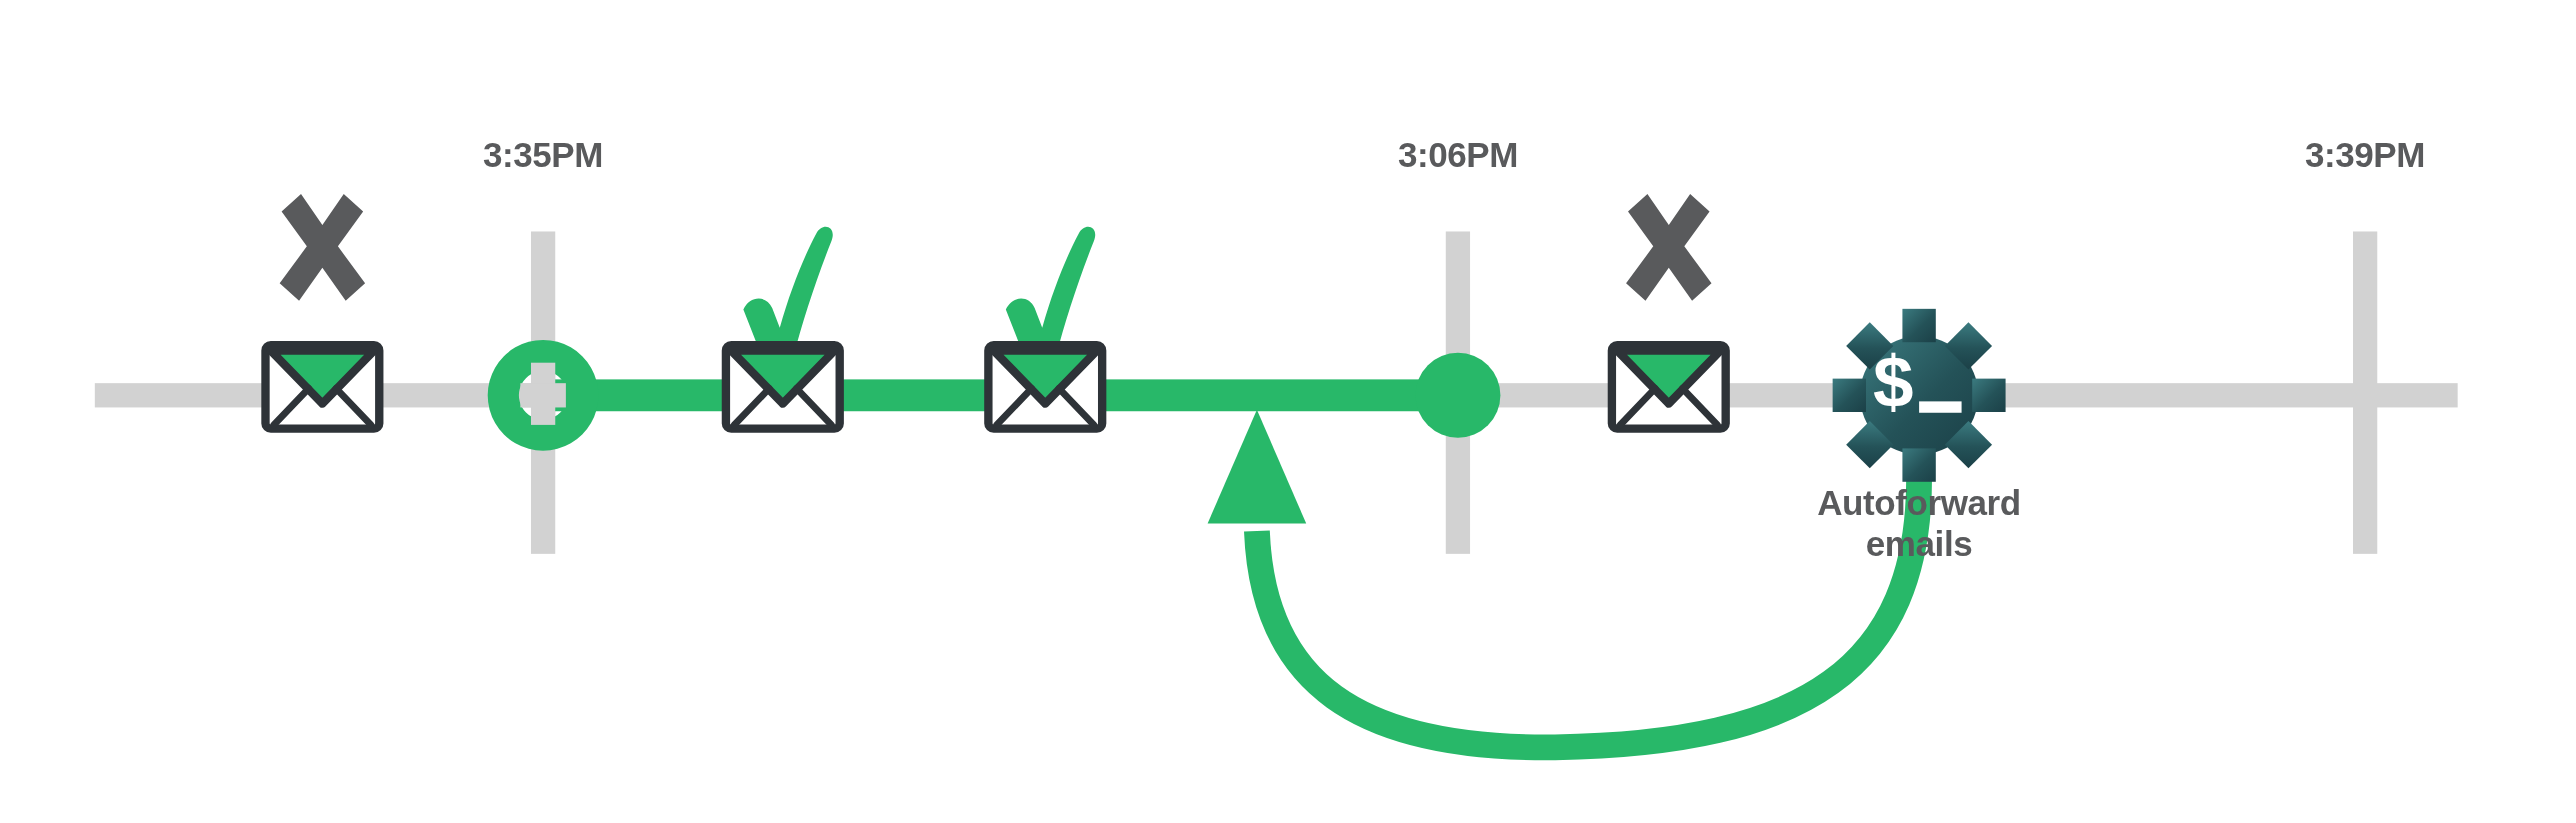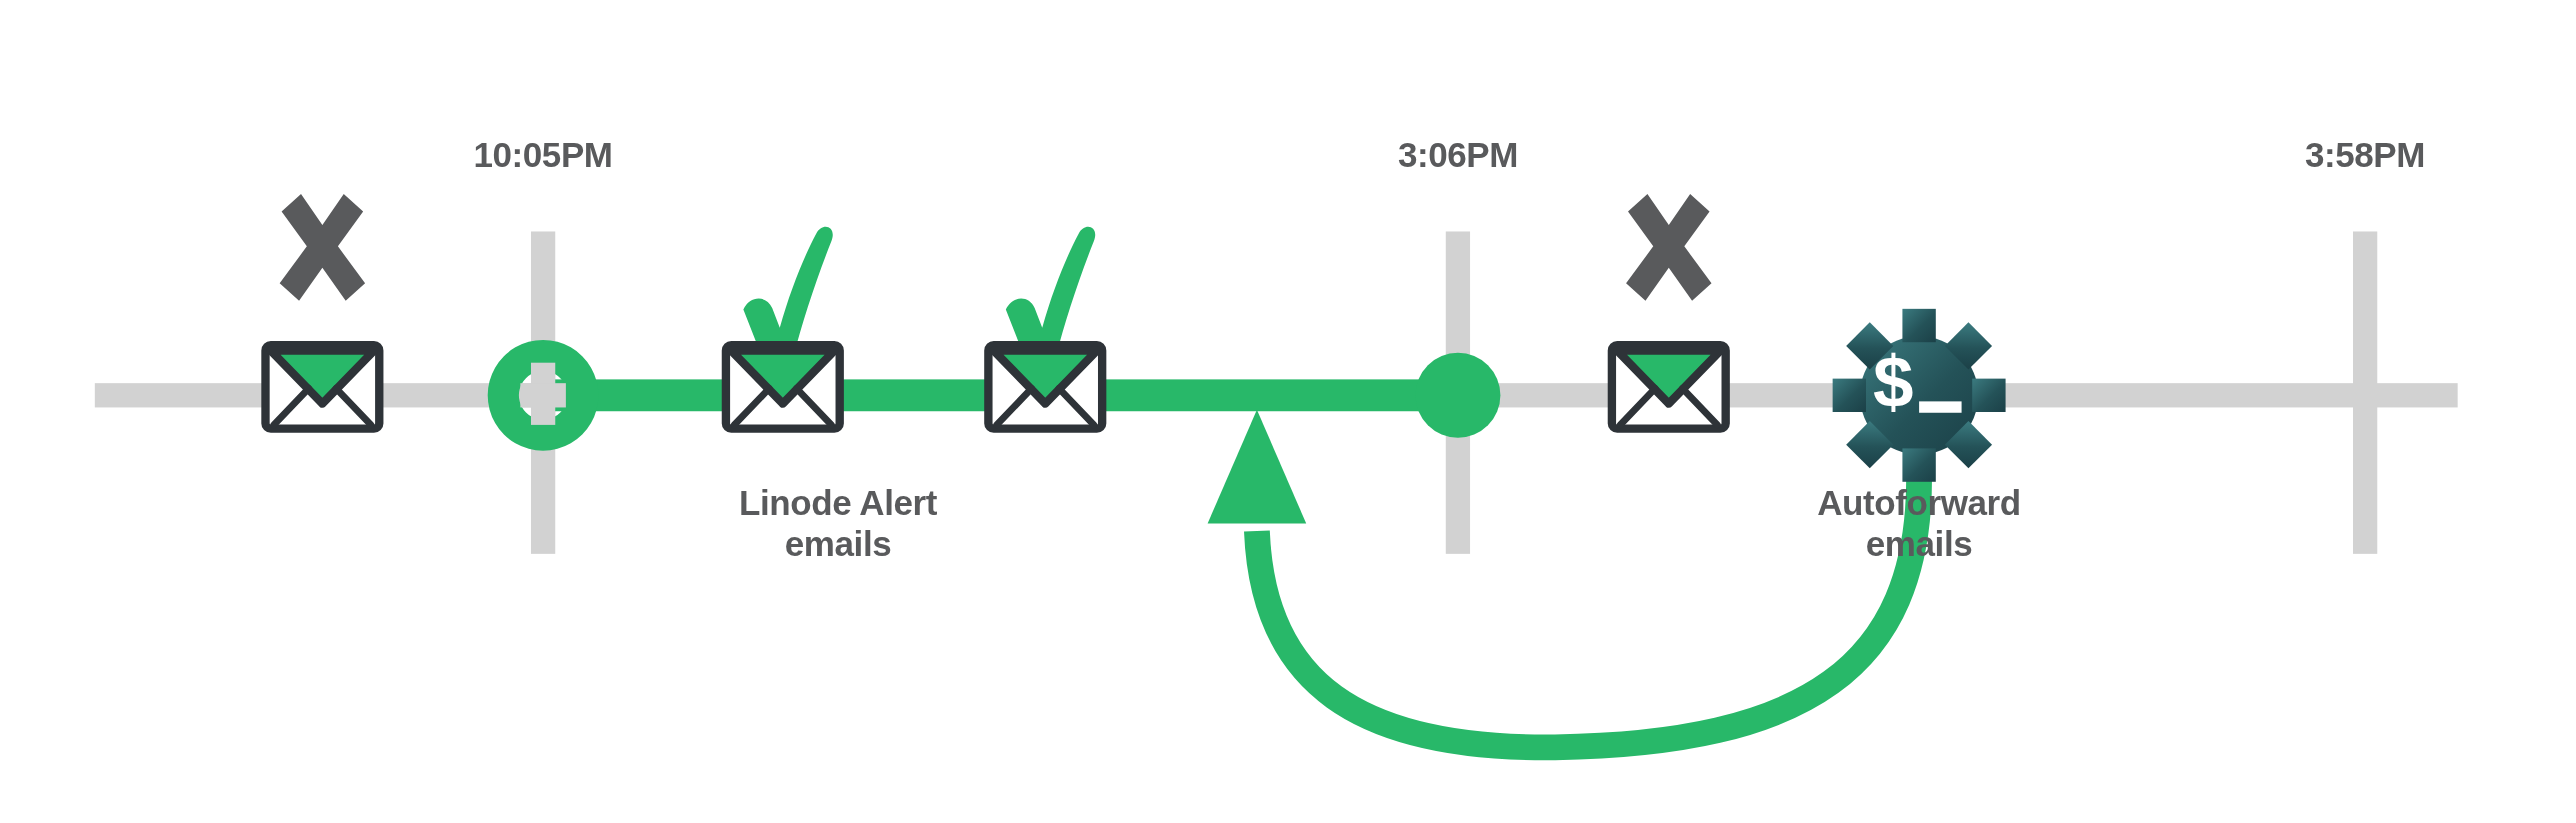--- a/index.html
+++ b/index.html
@@ -148,27 +148,25 @@
         <rect x="-22" y="-114" width="44" height="44" transform="rotate(45)"></rect>
         <rect x="-22" y="70" width="44" height="44" transform="rotate(45)"></rect>
         <rect x="-114" y="-22" width="44" height="44" transform="rotate(45)"></rect>
         <rect x="70" y="-22" width="44" height="44" transform="rotate(45)"></rect>
       </g>
       <text x="-34" y="16" text-anchor="middle" font-family="Liberation Sans, sans-serif" font-size="96" font-weight="bold" fill="#ffffff">$</text>
       <rect x="0" y="8" width="56" height="15" fill="#ffffff"></rect>
     </g>
   </svg>
 
-  <div class="tick-label" style="left:429px; top:137px; width:228px;">10:05PM</div>
+  <div class="tick-label" style="left:429px; top:137px; width:228px;">3:35PM</div>
 
   <div class="tick-label" style="left:1344px; top:137px; width:228px;text-align:center;">3:06PM</div>
 
-  <div class="tick-label" style="left:2251px; top:137px; width:228px;">3:58PM</div>
+  <div class="tick-label" style="left:2251px; top:137px; width:228px;">3:39PM</div>
 
-  <div class="node-label" style="left:671px; top:482px; width:334px;">Linode Alert
-emails</div>
 
   <div class="node-label" style="left:1752px; top:482px; width:334px;">Autoforward
 emails</div>
 
 
 </div>
 
 
 </body></html>

